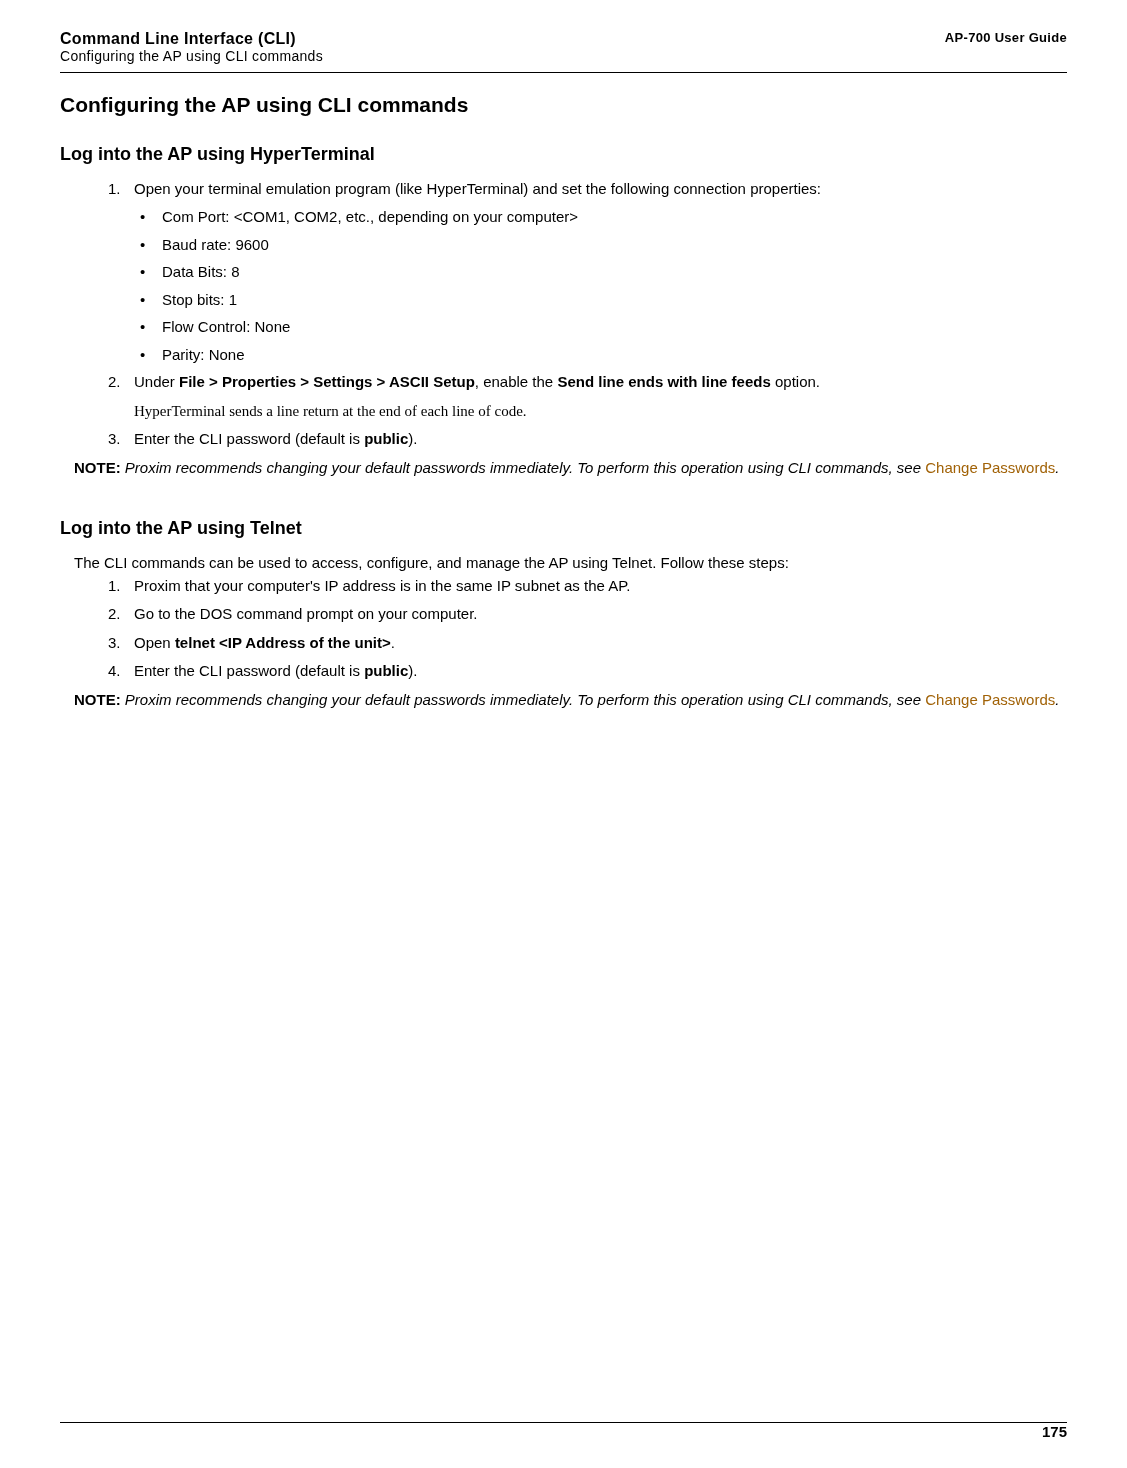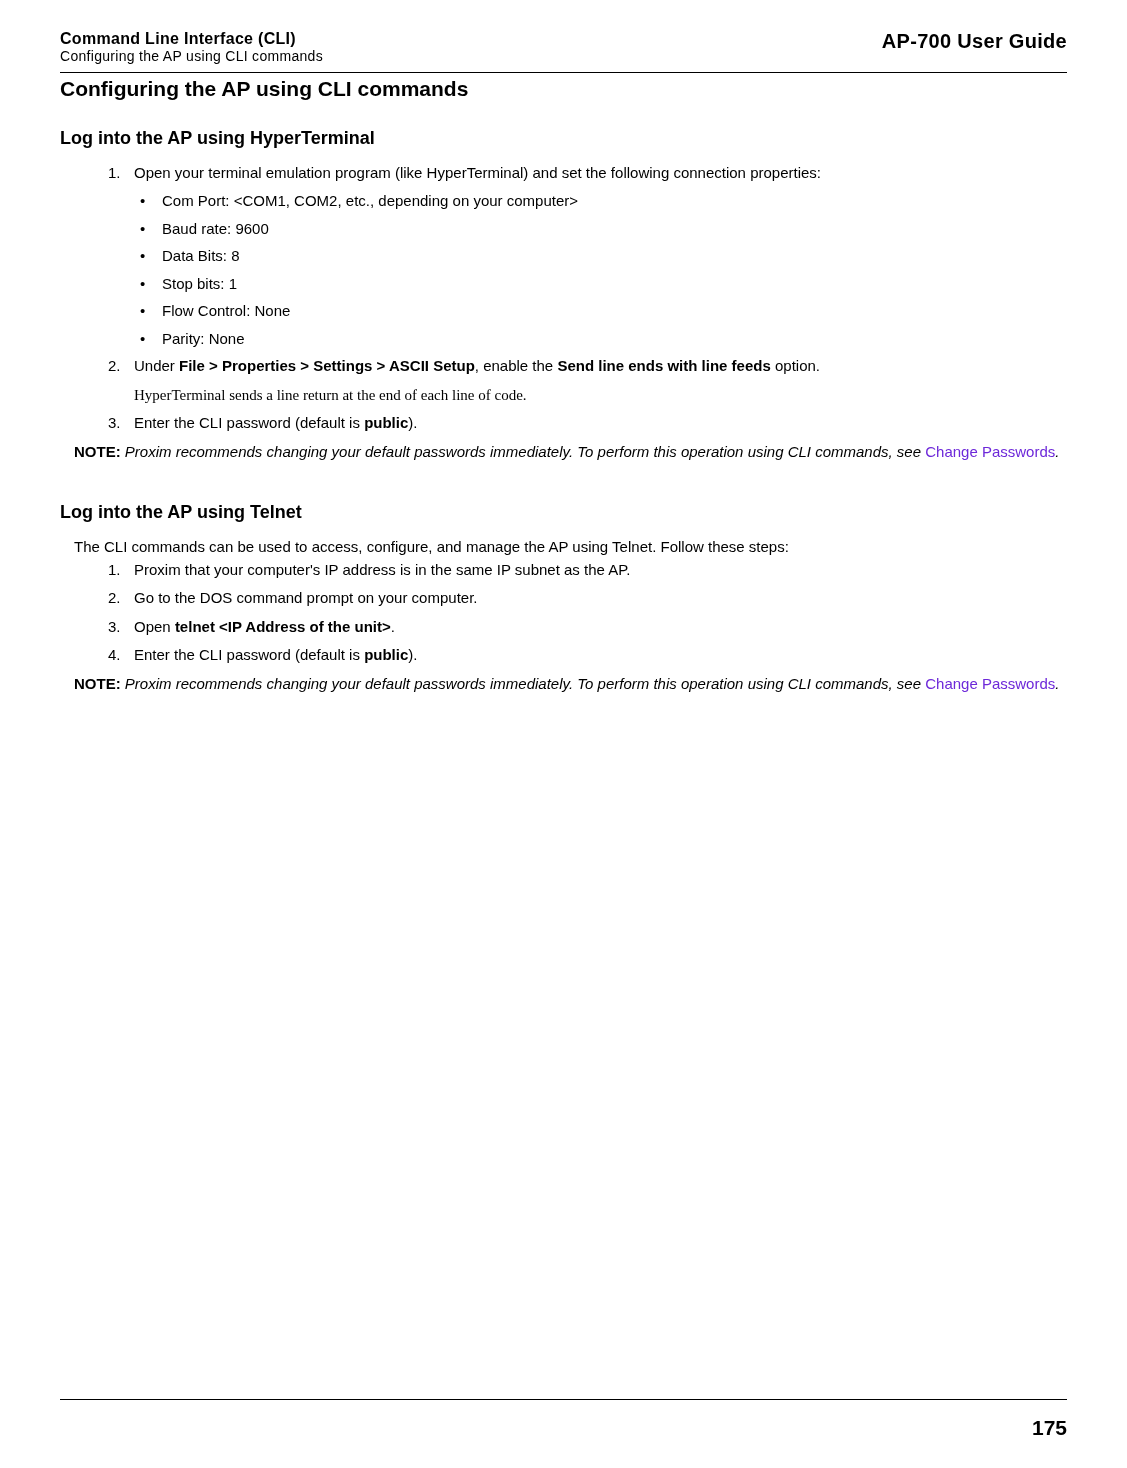--- a/index.html
+++ b/index.html
@@ -14,36 +14,37 @@
       width: 1127px;
       height: 1468px;
       color: #000;
     }
     .header {
       display: flex;
       justify-content: space-between;
       align-items: flex-start;
       padding-bottom: 8px;
       border-bottom: 1px solid #000;
+      margin-bottom: 16px;
     }
     .header-left {
       display: flex;
       flex-direction: column;
     }
     .header-title {
       font-size: 16px;
       font-weight: bold;
       letter-spacing: 0.3px;
     }
     .header-subtitle {
       font-size: 14px;
       letter-spacing: 0.3px;
     }
     .header-right {
-      font-size: 20px;
+      font-size: 13px;
       font-weight: bold;
       letter-spacing: 0.3px;
     }
     .h1 {
       font-size: 21px;
       font-weight: bold;
       margin-bottom: 18px;
     }
     .h2 {
       font-size: 18px;
@@ -91,32 +92,32 @@
       font-style: italic;
     }
     .para {
       margin-left: 14px;
     }
     .bold {
       font-weight: bold;
       font-style: normal;
     }
     .link {
-      color: #6d28d9;
+      color: #a16207;
       font-style: normal;
     }
     .footer {
       position: absolute;
       bottom: 28px;
       left: 60px;
       right: 60px;
       border-top: 1px solid #000;
-      padding-top: 16px;
+      padding-top: 0;
       text-align: right;
-      font-size: 21px;
+      font-size: 15px;
       font-weight: bold;
     }
     .section-spacer {
       height: 8px;
     }
   </style>
 </head>
 <body>
 
 <div class="header">

